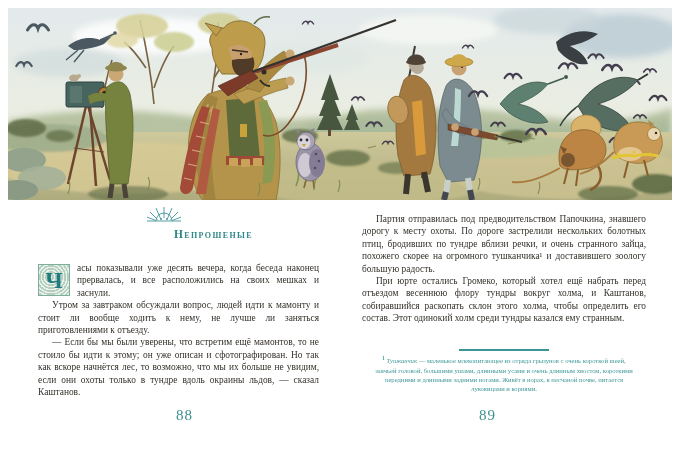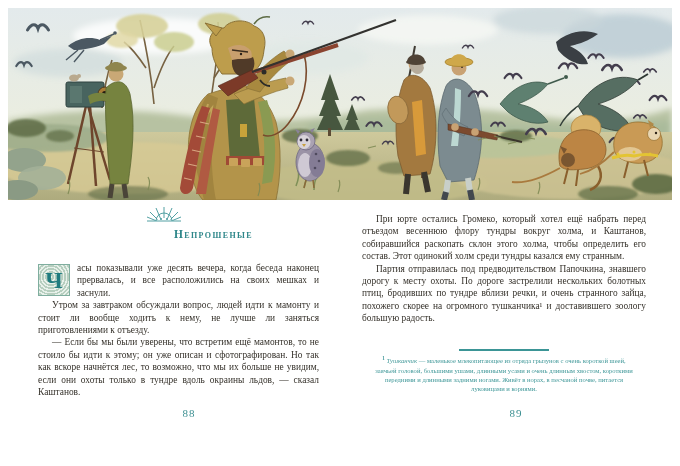--- a/index.html
+++ b/index.html
@@ -13,24 +13,24 @@
   .text-col{position:absolute;color:#35312a;font-size:9.4px;line-height:12.4px;text-align:justify;}
   .text-col.left{left:38px;top:262px;width:281px;}
   .text-col.right{left:362px;top:213px;width:284px;}
   .para{margin:0;padding:0;}
   .para.indent{text-indent:14px;}
   .dropcap{float:left;width:30px;height:30px;margin:2px 7px 1px 0;border:1px solid #7fae9f;
         background-color:#cde0d2;
         background-image:repeating-radial-gradient(circle at 40% 40%,
           rgba(255,255,255,0.55) 0 1.5px, rgba(122,160,140,0.28) 1.5px 3px);
         color:#1f7b7e;font-size:24px;line-height:30px;text-align:center;font-weight:bold;}
-  .pagenum{position:absolute;top:407px;width:26px;text-align:center;color:#3b8f91;
-        font-size:11px;letter-spacing:1px;}
+  .pagenum{position:absolute;top:407px;width:26px;color:#3b8f91;
+        font-size:15px;letter-spacing:1px;}
   .pagenum.left{left:176px;}
-  .pagenum.right{left:503px;}
+  .pagenum.right{left:479px;}
   .footnote-rule{position:absolute;left:459px;top:349px;width:90px;height:2px;background:#3b9596;}
   .footnote{position:absolute;left:374px;top:354px;width:260px;text-align:center;
         color:#449a9b;font-size:6.6px;line-height:9.4px;}
   .footnote sup{font-size:5.2px;font-weight:bold;}
   .footnote i{font-style:italic;}
 </style>
 </head>
 <body>
 
 <div class="book">
@@ -327,22 +327,22 @@
 
   <div class="text-col left">
     <p class="para"><span class="dropcap">Ч</span><span>асы показывали уже десять вечера, когда беседа наконец прервалась, и все расположились на своих мешках и заснули.</span></p>
     <p class="para indent">Утром за завтраком обсуждали вопрос, людей идти к мамонту и стоит ли вообще ходить к нему, не лучше ли заняться приготовлениями к отъезду.</p>
     <p class="para indent">— Если бы мы были уверены, что встретим ещё мамонтов, то не стоило бы идти к этому; он уже описан и сфотографирован. Но так как вскоре начнётся лес, то возможно, что мы их больше не увидим, если они охоты только в тундре вдоль окраины льдов, — сказал Каштанов.</p>
   </div>
 
   <div class="pagenum left">88</div>
 
   <div class="text-col right">
+    <p class="para indent">Партия отправилась под предводительством Папочкина, знавшего дорогу к месту охоты. По дороге застрелили нескольких болотных птиц, бродивших по тундре вблизи речки, и очень странного зайца, похожего скорее на огромного тушканчика¹ и доставившего зоологу большую радость.</p>
     <p class="para indent">При юрте остались Громеко, который хотел ещё набрать перед отъездом весеннюю флору тундры вокруг холма, и Каштанов, собиравшийся раскопать склон этого холма, чтобы определить его состав. Этот одинокий холм среди тундры казался ему странным.</p>
-    <p class="para indent">Партия отправилась под предводительством Папочкина, знавшего дорогу к месту охоты. По дороге застрелили нескольких болотных птиц, бродивших по тундре вблизи речки, и очень странного зайца, похожего скорее на огромного тушканчика¹ и доставившего зоологу большую радость.</p>
   </div>
 
   <div class="footnote-rule"></div>
   <div class="footnote"><sup>1</sup> <i>Тушканчик</i> <span>— маленькое млекопитающее из отряда грызунов с очень короткой шеей, заячьей головой, большими ушами, длинными усами и очень длинным хвостом, короткими передними и длинными задними ногами. Живёт в норах, в песчаной почве, питается луковицами и корнями.</span></div>
 
   <div class="pagenum right">89</div>
 
 </div>
 
 </body></html>

